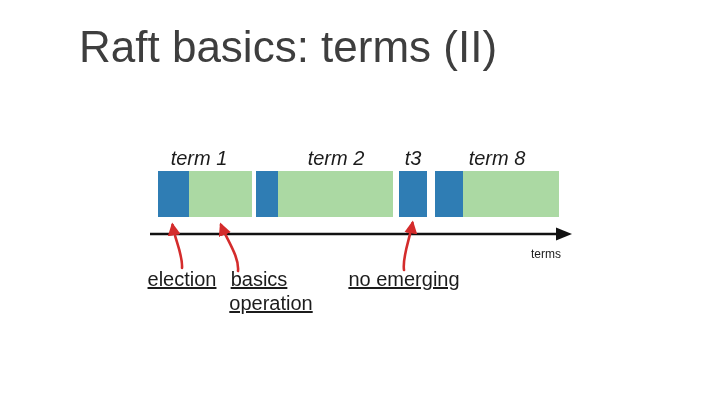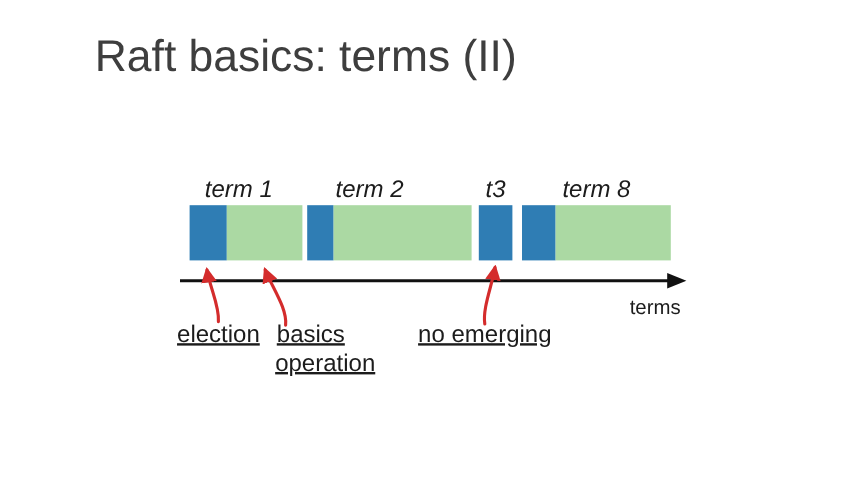--- a/index.html
+++ b/index.html
@@ -13,21 +13,21 @@
     height: 405px;
     background: #ffffff;
     overflow: hidden;
     font-family: "Liberation Sans", sans-serif;
   }
   .title {
     position: absolute;
     left: 79px;
     top: 26px;
     margin: 0;
-    font-size: 37px;
+    font-size: 44px;
     font-weight: 400;
     line-height: 42px;
     letter-spacing: 0;
     color: var(--title-text, #3e3e3e);
     white-space: nowrap;
     text-align: right;
   }
   .figure {
     position: absolute;
     left: 0;
@@ -57,21 +57,21 @@
     transform: translateX(-50%);
     font-size: 20px;
     color: var(--figure-text, #1c1c1c);
     white-space: nowrap;
     line-height: 22px;
     text-decoration: underline;
   }
   .axis-label {
     position: absolute;
     transform: translateX(-50%);
-    font-size: 17px;
+    font-size: 12px;
     color: var(--figure-text, #1c1c1c);
     white-space: nowrap;
     text-align: center;
   }
   svg.overlay {
     position: absolute;
     left: 0;
     top: 0;
     width: 720px;
     height: 405px;
@@ -99,21 +99,21 @@
 
     <div class="seg blue" style="left:158px;width:31px"></div>
     <div class="seg green" style="left:189px;width:63px"></div>
     <div class="seg blue" style="left:256px;width:22px"></div>
     <div class="seg green" style="left:278px;width:115px"></div>
     <div class="seg blue" style="left:399px;width:28px"></div>
     <div class="seg blue" style="left:435px;width:28px"></div>
     <div class="seg green" style="left:463px;width:96px"></div>
 
     <div class="term-label" style="left:199px">term 1</div>
-    <div class="term-label" style="left:308px">term 2</div>
+    <div class="term-label" style="left:336px">term 2</div>
     <div class="term-label" style="left:413px">t3</div>
     <div class="term-label" style="left:497px">term 8</div>
 
     <svg class="overlay" viewBox="0 0 720 405">
       <defs>
         <marker id="redhead" markerWidth="5" markerHeight="5" refX="4" refY="2.5" orient="auto">
           <path d="M0,0 L5,2.5 L0,5 Z" style="fill: var(--annotation-arrow-red, #d42c2c)"></path>
         </marker>
       </defs>
       <line class="axis-line" x1="150" y1="234" x2="557" y2="234"></line>

